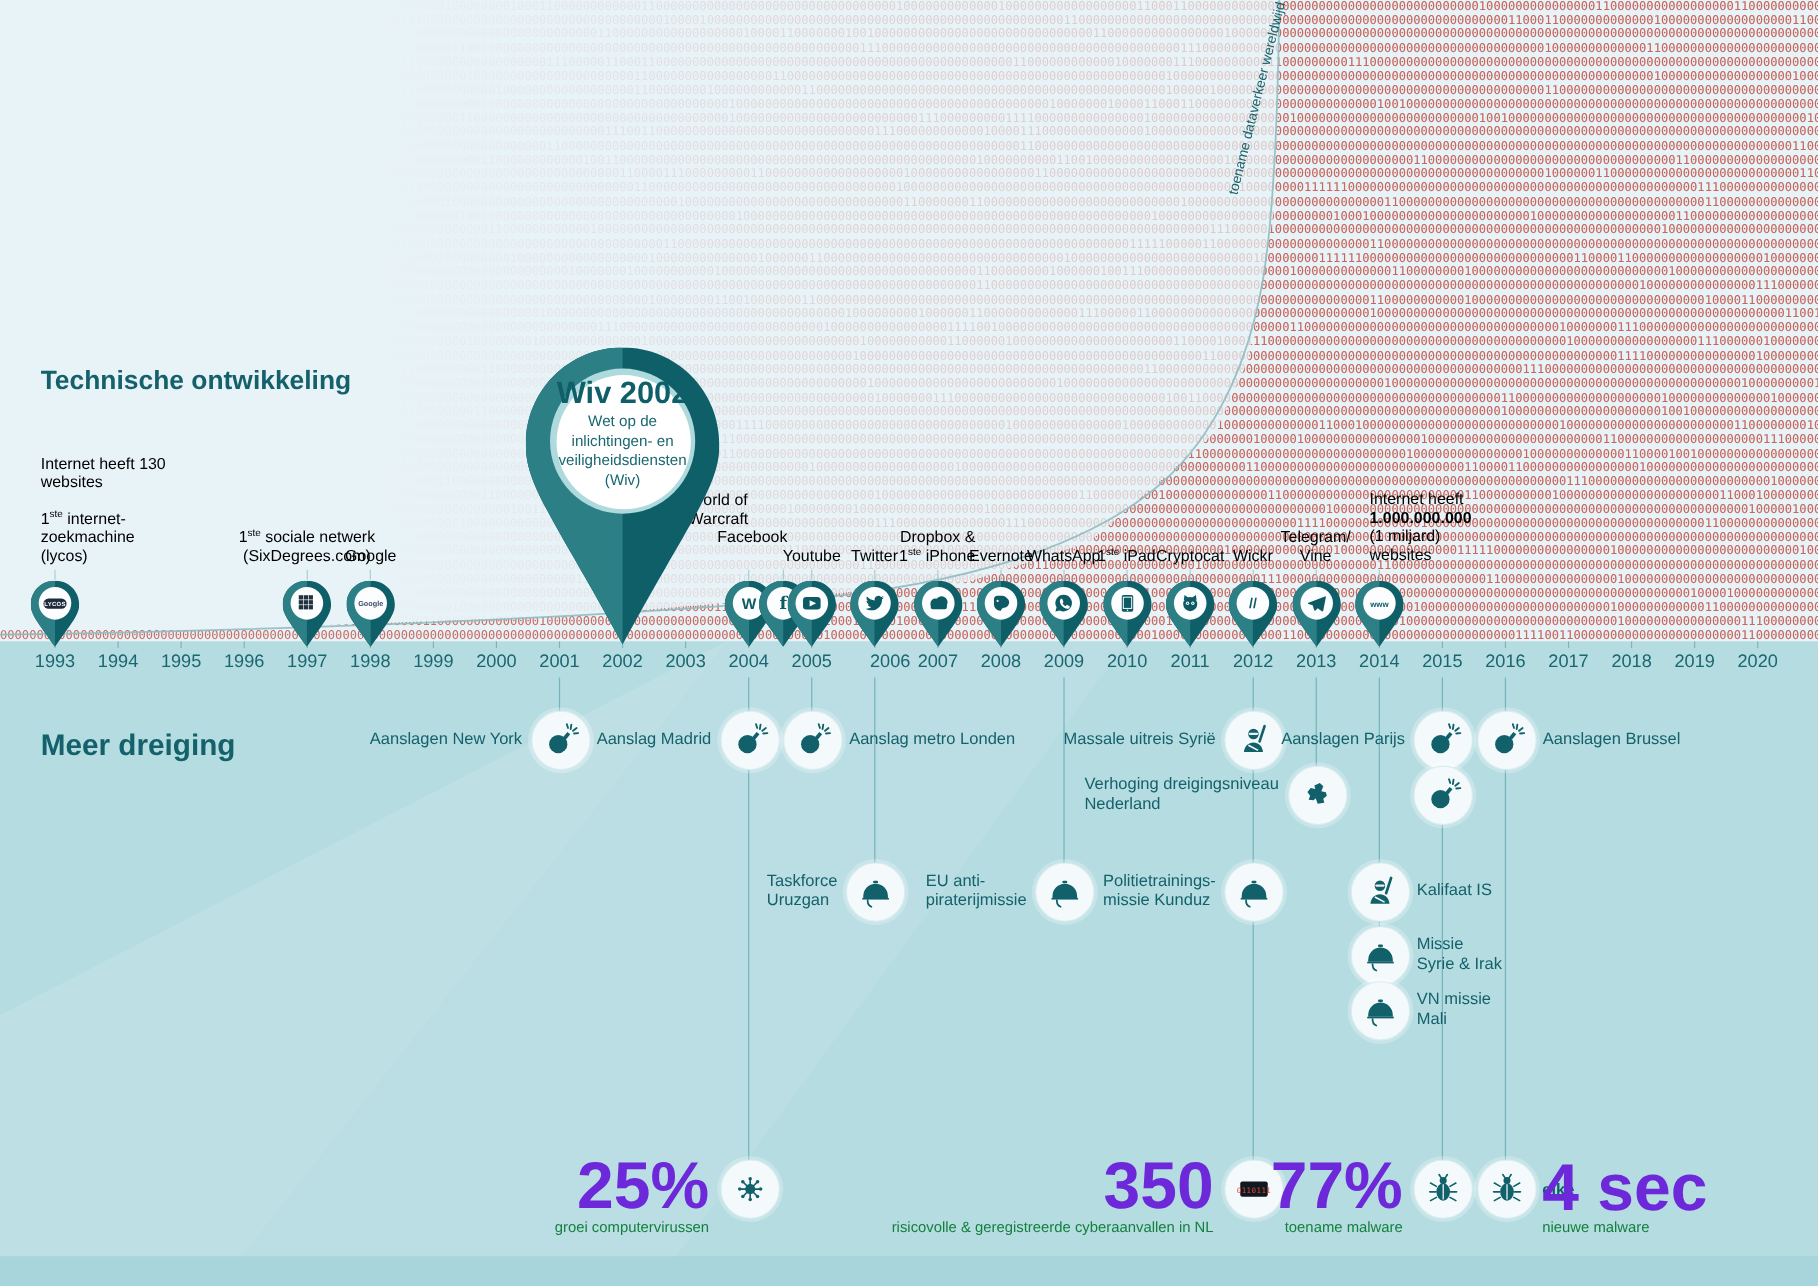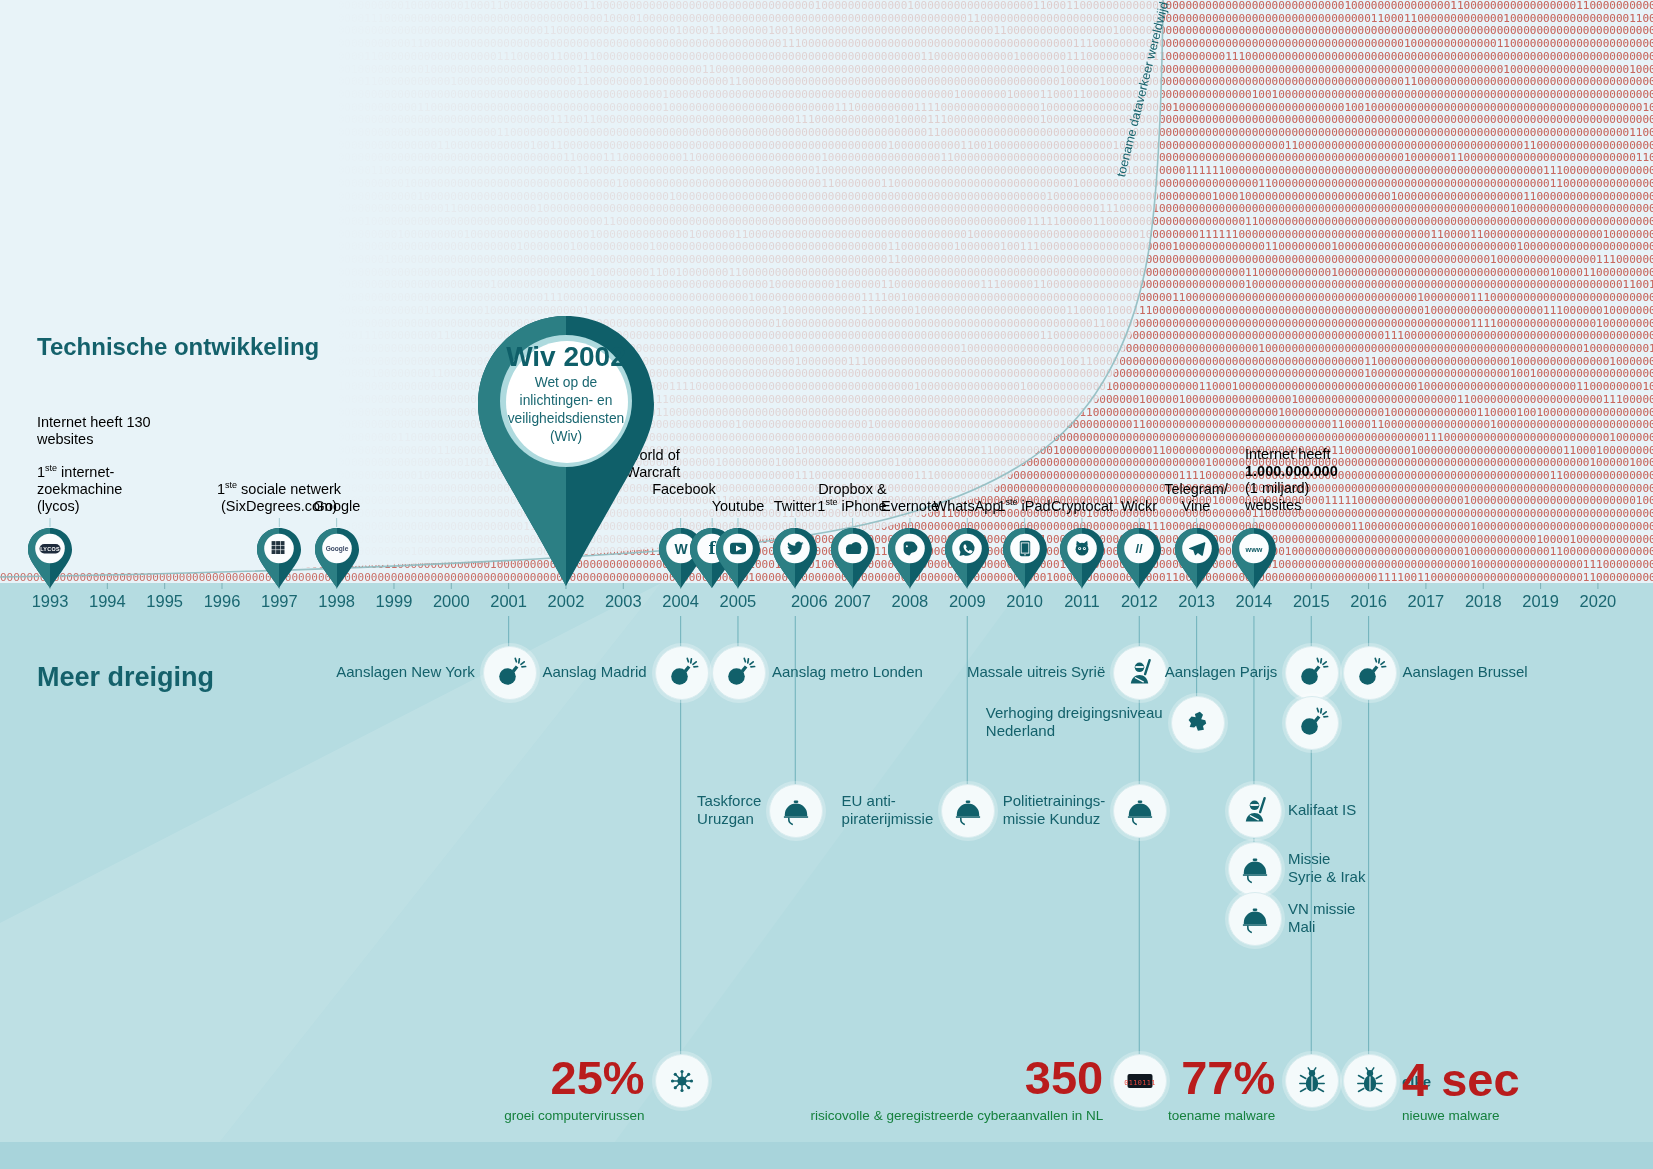--- a/index.html
+++ b/index.html
@@ -42,21 +42,21 @@
   #wiv-title{font-size:28px;font-weight:bold;line-height:30px;margin-bottom:2px;}
   .wiv-line{font-size:13.8px;line-height:18px;color:#1a6771;}
   
   .tcircle{position:absolute;width:52px;height:52px;border-radius:50%;background:#f4fafb;
     border:1px solid #d9ecef;box-shadow:0 0 0 3px rgba(255,255,255,.25);
     display:flex;align-items:center;justify-content:center;}
   .tlabel{position:absolute;font-size:15px;line-height:18px;color:#14616b;white-space:nowrap;}
   .tlabel.right{text-align:left;}
   .tlabel.left{text-align:left;}
   
-  .stat-num{position:absolute;top:1056px;font-size:47px;font-weight:bold;color:#b91c1c;line-height:44px;white-space:nowrap;}
+  .stat-num{position:absolute;top:1056px;font-size:60px;font-weight:bold;color:#6d28d9;line-height:44px;white-space:nowrap;}
   .stat-prefix{position:absolute;top:1040px;font-size:15px;font-weight:bold;color:#0f5f69;margin-top:33px;}
   .stat-label{position:absolute;top:1108px;font-size:13.5px;color:#15803d;white-space:nowrap;}
   .ralign{transform:translateX(-100%);text-align:right;}
 </style>
 </head>
 <body>
 
 <div id="stage">
   <div id="binary-faint" class="binary">
       <div>100000000000000010000000000000000000000000000000100000000000010000000010001100000000000011000000000000000000000000000000000100000000000001000000000000000000110001100000000000000000000000000000000000000001000000000000000110000000000000000011000000000001</div>

